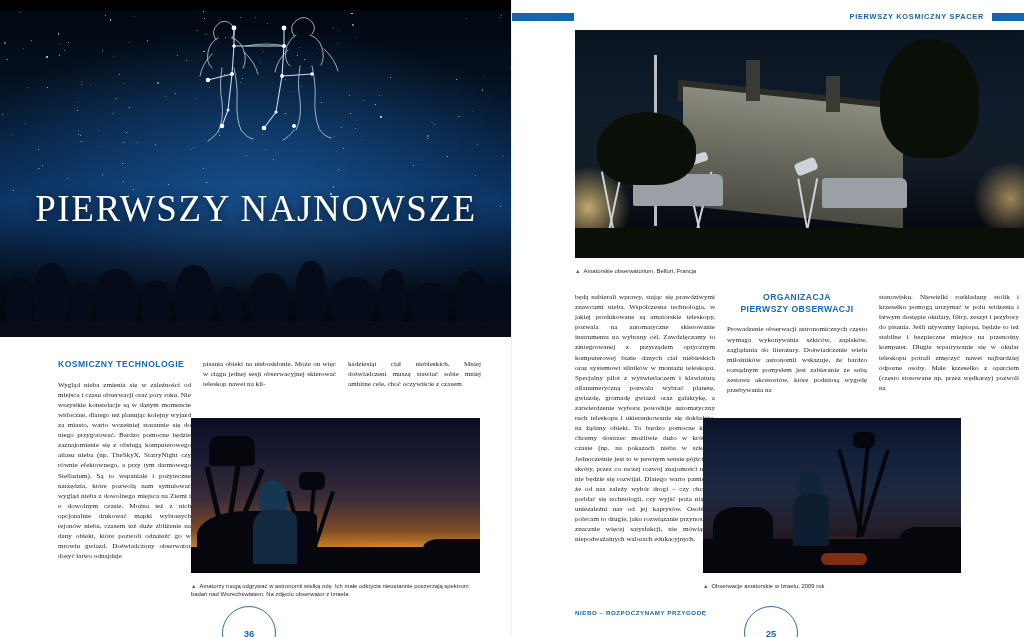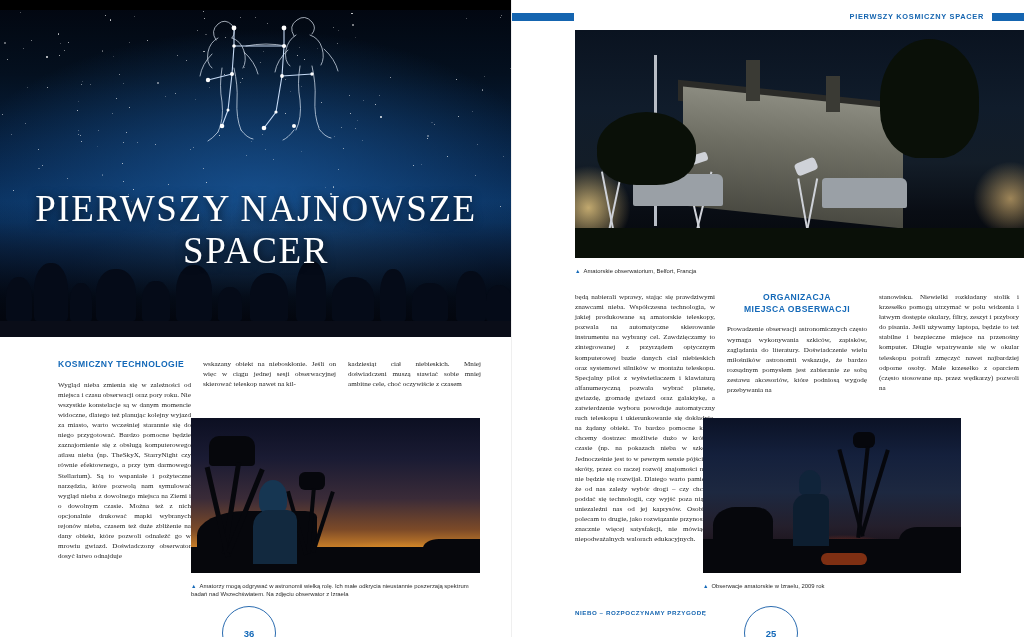--- a/index.html
+++ b/index.html
@@ -365,32 +365,31 @@
         <div class="tree" style="left:380px;width:26px; height:52px;"></div>
         <div class="tree" style="left:412px;width:36px; height:38px;"></div>
         <div class="tree" style="left:456px;width:30px; height:50px;"></div>
         <div class="tree" style="left:486px;width:26px; height:36px;"></div>
       </div>
 
       <div class="hero-bar-bottom"></div>
 
       <div class="hero-title">
         <span>PIERWSZY NAJNOWSZE</span>
-        <span class="l2">SPACER</span>
       </div>
     </div>
 
     <div class="left-body">
       <div class="cols-left">
         <div class="col">
           <div class="sec-head">KOSMICZNY TECHNOLOGIE</div>
           <div class="ptext">Wygląd nieba zmienia się w zależności od miejsca i czasu obserwacji oraz pory roku. Nie wszystkie konstelacje są w danym momencie widoczne, dlatego też planując kolejny wyjazd za miasto, warto wcześniej starannie się do niego przygotować. Bardzo pomocne będzie zaznajomienie się z obsługą komputerowego atlasu nieba (np. TheSkyX, StarryNight czy równie efektownego, a przy tym darmowego Stellarium). Są to wspaniałe i pożyteczne narzędzia, które pozwolą nam symulować wygląd nieba z dowolnego miejsca na Ziemi i o dowolnym czasie. Można też z nich opcjonalnie drukować mapki wybranych rejonów nieba, czasem też duże zbliżenie na dany obiekt, które pozwoli odnaleźć go w mrowiu gwiazd. Doświadczony obserwator dosyć łatwo odnajduje</div>
         </div>
         <div class="col">
-          <div class="ptext">wskazany obiekt na nieboskłonie. Jeśli on więc w ciągu jednej sesji obserwacyjnej skierować teleskop nawet na kil-</div>
+          <div class="ptext">pisania obiekt na nieboskłonie. Może on więc w ciągu jednej sesji obserwacyjnej skierować teleskop nawet na kil-</div>
         </div>
         <div class="col">
           <div class="ptext">kadziesiąt ciał niebieskich. Mniej doświadczeni muszą stawiać sobie mniej ambitne cele, choć oczywiście z czasem</div>
         </div>
       </div>
     </div>
 
     <div class="photo-left">
       <div class="sil" style="left:6px;  bottom:0; width:120px; height:62px; border-radius:40% 10% 0 0;"></div>
       <div class="sil" style="left:0;    bottom:0; width:289px; height:26px;"></div>
@@ -454,21 +453,21 @@
     <div class="caption" style="left:63px; top:267px; width:300px;">
       <span class="cap-tri">▲</span><span>Amatorskie obserwatorium, Belfort, Francja</span>
     </div>
 
     <div class="cols-right">
       <div class="col-r">
         <div class="ptext">będą nabierali wprawy, stając się prawdziwymi znawcami nieba. Współczesna technologia, w jakiej produkowane są amatorskie teleskopy, pozwala na automatyczne skierowanie instrumentu na wybrany cel. Zawdzięczamy to zintegrowanej z przyrządem optycznym komputerowej bazie danych ciał niebieskich oraz systemowi silników w montażu teleskopu. Specjalny pilot z wyświetlaczem i klawiaturą alfanumeryczną pozwala wybrać planetę, gwiazdę, gromadę gwiazd oraz galaktykę, a zatwierdzenie wyboru powoduje automatyczny ruch teleskopu i ukierunkowanie się dokładnie, na żądany obiekt. To bardzo pomocne kiedy chcemy dostrzec możliwie dużo w krótkim czasie (np. na pokazach nieba w szkole). Jednocześnie jest to w pewnym sensie pójście na skróty, przez co raczej rozwój znajomości nieba nie będzie się rozwijał. Dlatego warto pamiętać, że od nas zależy wybór drogi – czy chcemy poddać się technologii, czy wyjść poza nią, co uniezależni nas od jej kaprysów. Osobiście polecam to drugie, jako rozwiązanie przynoszące znacznie więcej satysfakcji, nie mówiąc o niepodważalnych walorach edukacyjnych.</div>
       </div>
       <div class="col-r">
         <div class="sec-head sec-head-c" style="margin-bottom:1px;">ORGANIZACJA</div>
-        <div class="sec-head sec-head-c">MIEJSCA OBSERWACJI</div>
+        <div class="sec-head sec-head-c">PIERWSZY OBSERWACJI</div>
         <div class="ptext">Prowadzenie obserwacji astronomicznych często wymaga wykonywania szkiców, zapisków, zaglądania do literatury. Doświadczenie wielu miłośników astronomii wskazuje, że bardzo rozsądnym pomysłem jest zabieranie ze sobą zestawu akcesoriów, które podniosą wygodę przebywania na</div>
       </div>
       <div class="col-r">
         <div class="ptext">stanowisku. Niewielki rozkładany stolik i krzesełko pomogą utrzymać w polu widzenia i łatwym dostępie okulary, filtry, zeszyt i przybory do pisania. Jeśli używamy laptopa, będzie to też stabilne i bezpieczne miejsce na przenośny komputer. Długie wpatrywanie się w okular teleskopu potrafi zmęczyć nawet najbardziej odporne osoby. Małe krzesełko z oparciem (często stosowane np. przez wędkarzy) pozwoli na</div>
       </div>
     </div>
 
     <div class="photo-r2">
       <div class="sil" style="left:0;   bottom:0; width:258px; height:34px;"></div>
       <div class="sil" style="left:10px;bottom:18px; width:60px; height:48px; border-radius:38% 30% 0 0;"></div>

